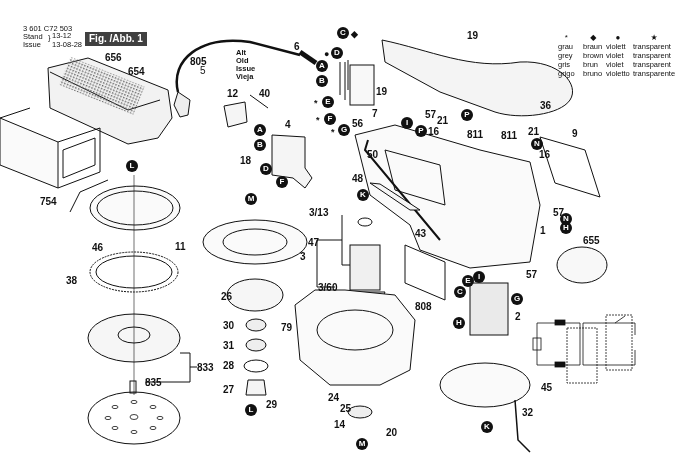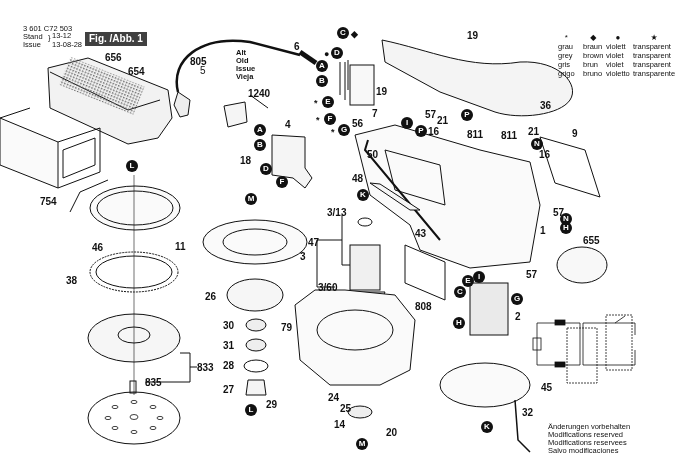--- a/index.html
+++ b/index.html
@@ -169,35 +169,35 @@
   <div class="sm" style="left:236px;top:49px;font-weight:bold">Alt</div>
   <div class="sm" style="left:236px;top:57px;font-weight:bold">Old</div>
   <div class="sm" style="left:236px;top:65px;font-weight:bold">Issue</div>
   <div class="sm" style="left:236px;top:73px;font-weight:bold">Vieja</div>
 
   <div class="lbl" style="left:105px;top:53px">656</div>
   <div class="lbl" style="left:128px;top:67px">654</div>
   <div class="lbl" style="left:190px;top:57px">805</div>
   <div class="lbl" style="left:200px;top:66px;font-weight:normal">5</div>
   <div class="lbl" style="left:294px;top:42px">6</div>
-  <div class="lbl" style="left:248px;top:89px">12</div>
+  <div class="lbl" style="left:227px;top:89px">12</div>
   <div class="lbl" style="left:259px;top:89px">40</div>
   <div class="lbl" style="left:285px;top:120px">4</div>
   <div class="lbl" style="left:240px;top:156px">18</div>
   <div class="lbl" style="left:40px;top:197px">754</div>
   <div class="lbl" style="left:92px;top:243px">46</div>
   <div class="lbl" style="left:175px;top:242px">11</div>
   <div class="lbl" style="left:66px;top:276px">38</div>
   <div class="lbl" style="left:197px;top:363px">833</div>
   <div class="lbl" style="left:145px;top:378px">835</div>
   <div class="lbl" style="left:308px;top:238px">47</div>
-  <div class="lbl" style="left:327px;top:208px">3/13</div>
+  <div class="lbl" style="left:309px;top:208px">3/13</div>
   <div class="lbl" style="left:300px;top:252px">3</div>
   <div class="lbl" style="left:318px;top:283px">3/60</div>
-  <div class="lbl" style="left:205px;top:292px">26</div>
+  <div class="lbl" style="left:221px;top:292px">26</div>
   <div class="lbl" style="left:223px;top:321px">30</div>
   <div class="lbl" style="left:223px;top:341px">31</div>
   <div class="lbl" style="left:223px;top:361px">28</div>
   <div class="lbl" style="left:223px;top:385px">27</div>
   <div class="lbl" style="left:266px;top:400px">29</div>
   <div class="lbl" style="left:281px;top:323px">79</div>
   <div class="lbl" style="left:328px;top:393px">24</div>
   <div class="lbl" style="left:340px;top:404px">25</div>
   <div class="lbl" style="left:334px;top:420px">14</div>
   <div class="lbl" style="left:386px;top:428px">20</div>
@@ -254,26 +254,20 @@
   <div class="badge" style="left:511px;top:293px">G</div>
   <div class="badge" style="left:453px;top:317px">H</div>
   <div class="badge" style="left:481px;top:421px">K</div>
 
   <div class="star" style="left:351px;top:30px">◆</div>
   <div class="star" style="left:324px;top:50px">●</div>
   <div class="star" style="left:314px;top:99px">*</div>
   <div class="star" style="left:316px;top:116px">*</div>
   <div class="star" style="left:331px;top:128px">*</div>
 
-  <div class="note">
-    <div>Änderungen vorbehalten</div>
-    <div>Modifications reserved</div>
-    <div>Modifications reservees</div>
-    <div>Salvo modificaciones</div>
-  </div>
 </div>
 
 <svg width="0" height="0" style="position:absolute">
   <defs>
     <pattern id="mesh" width="3" height="3" patternUnits="userSpaceOnUse">
       <rect width="1.5" height="1.5" fill="#666"></rect>
     </pattern>
   </defs>
 </svg>
 

